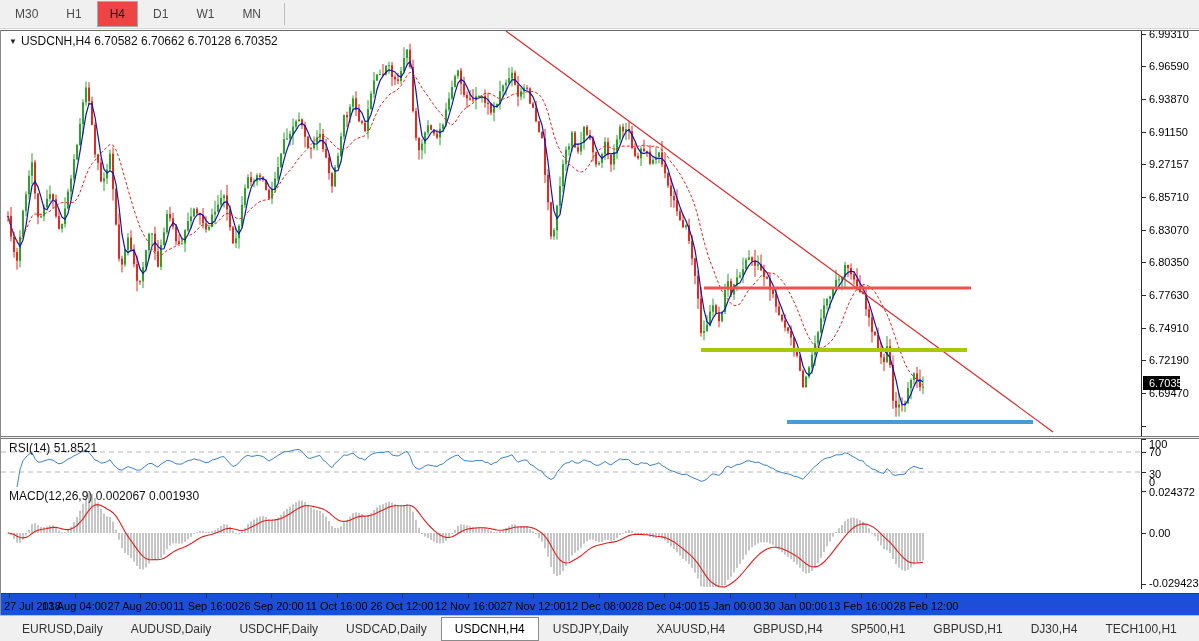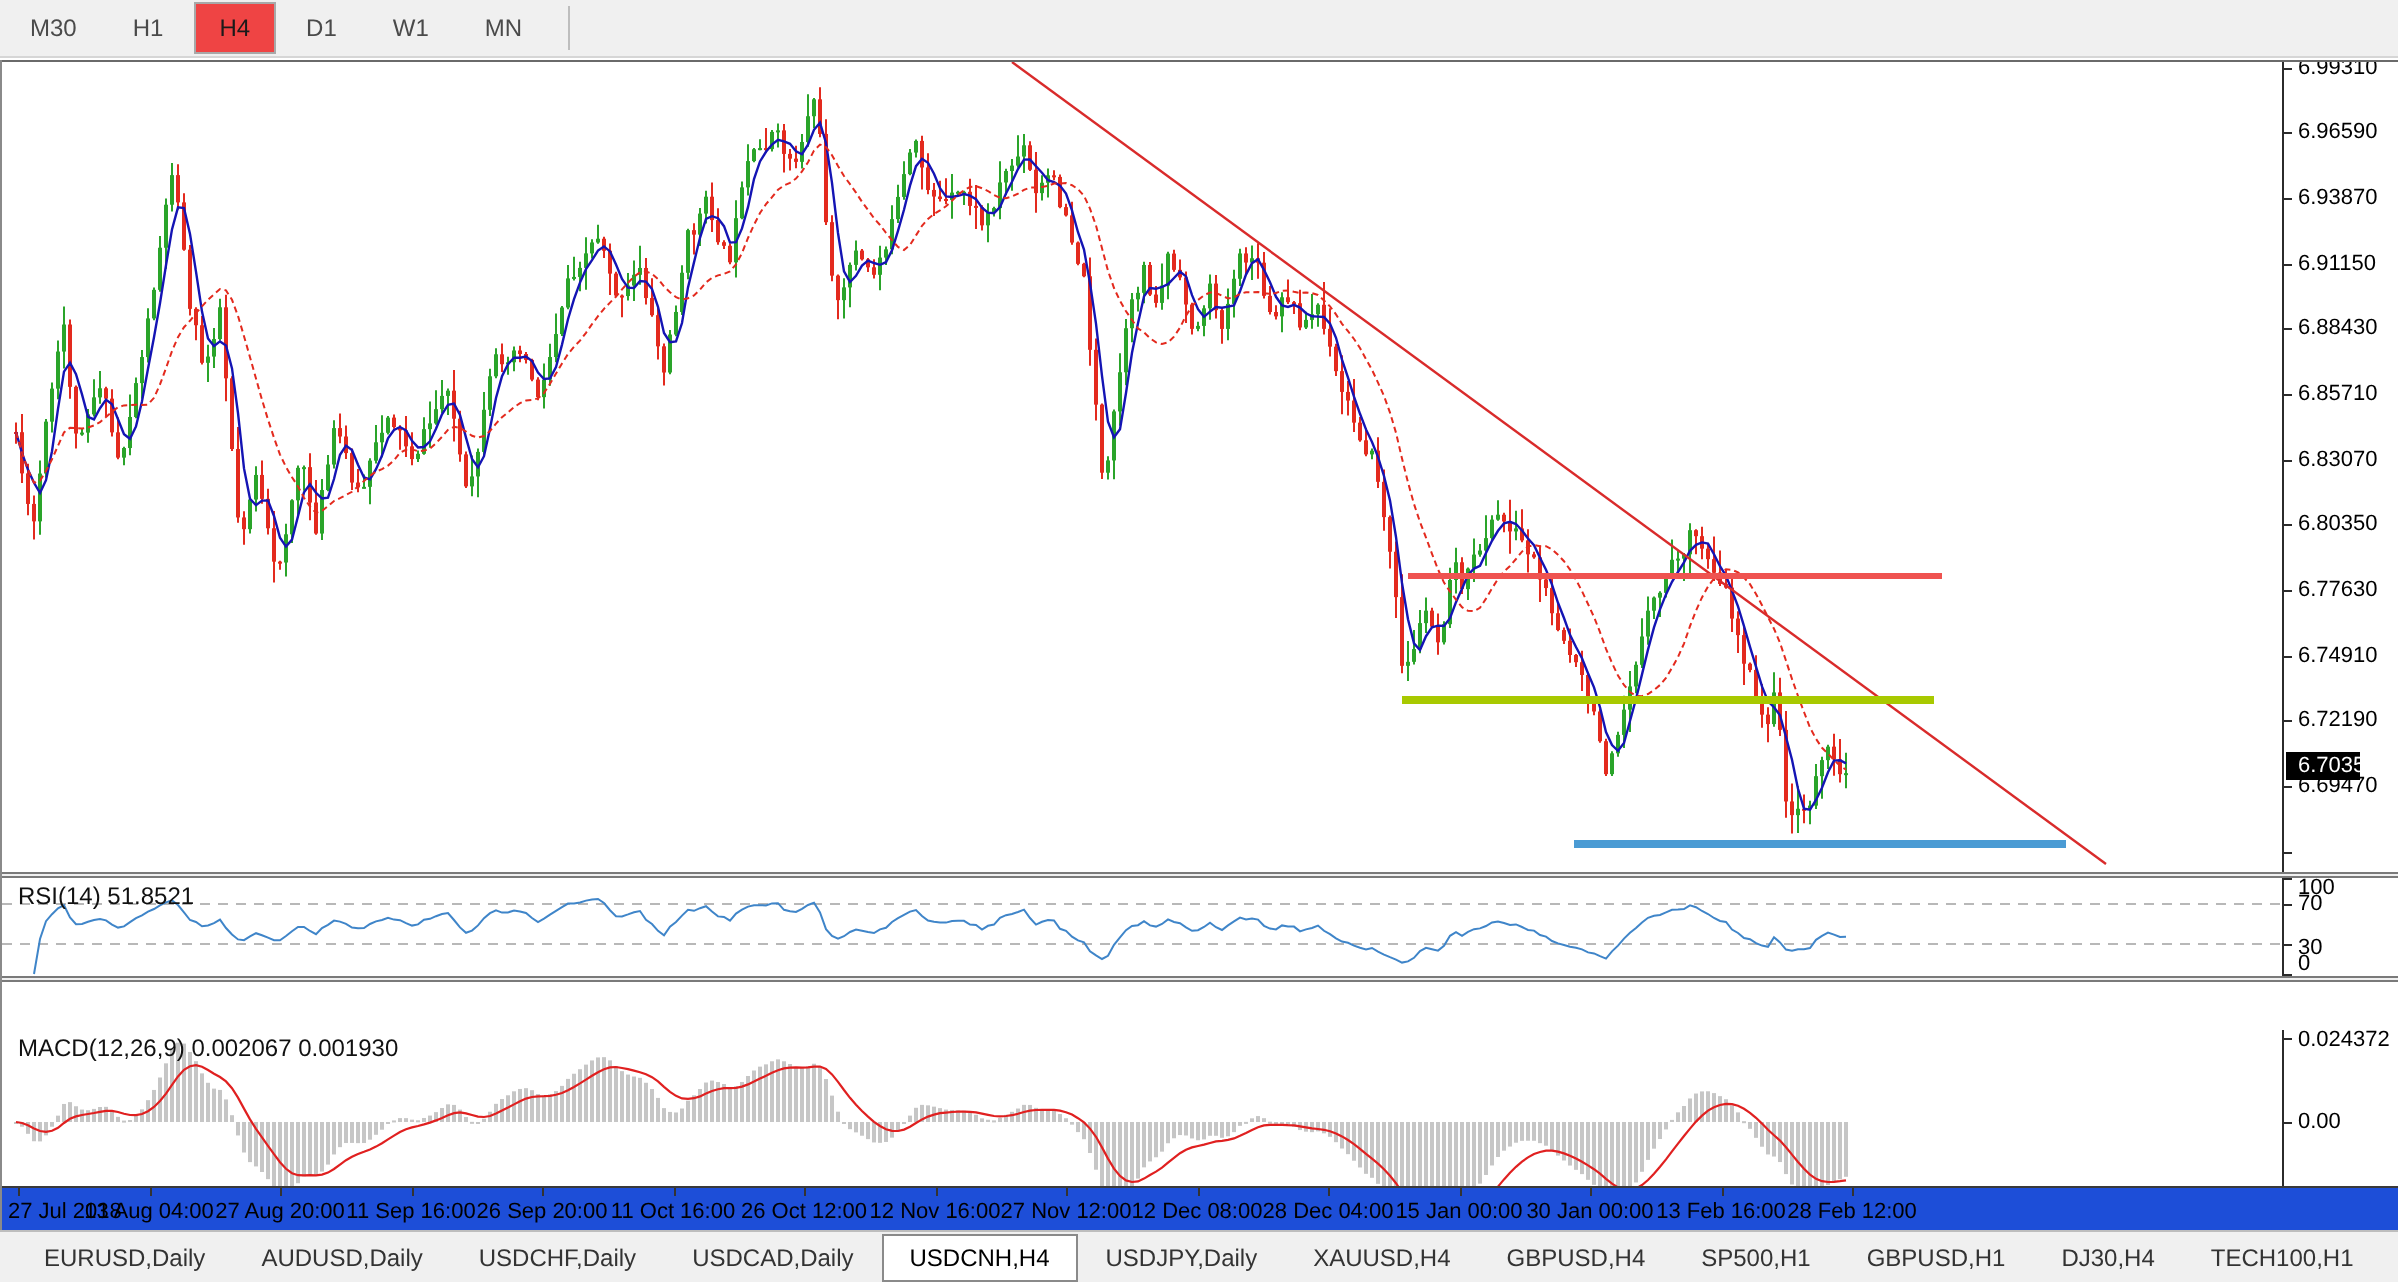--- a/index.html
+++ b/index.html
@@ -12,21 +12,21 @@
     border:1px solid transparent;}
   .tf-tab.active{background:#ef4444;border:1px solid #a8a8a8;color:#1a1a1a;}
   .tb-sep{width:1px;height:22px;background:#bdbdbd;margin-left:10px;}
   
   .window{position:absolute;top:30px;left:0;right:0;bottom:0;background:#fff;border-left:1px solid #8a8a8a;}
   .panel{position:absolute;left:0;right:0;background:#fff;overflow:hidden;}
   .price{top:0;height:406px;border-top:1px solid #6a6a6a;}
   .split1{top:406px;height:3px;}
   .rsi{top:409px;height:49px;}
   .split2{top:458px;height:3px;}
-  .macd{top:485px;height:102px;}
+  .macd{top:457px;height:102px;}
   .splitter{position:absolute;left:0;right:0;background:#f0f0f0;border-top:1px solid #7a7a7a;border-bottom:1px solid #7a7a7a;box-sizing:border-box;}
   .panel svg{position:absolute;left:0;top:0;}
   .chart-title{position:absolute;left:8px;top:3px;font-size:12px;color:#111;white-space:nowrap;}
   .chart-title .tri{font-size:8px;color:#222;margin-right:4px;vertical-align:1px;}
   .ind-label{position:absolute;left:8px;top:2px;font-size:12px;color:#111;white-space:nowrap;}
   
   .strip{position:absolute;left:1140px;width:59px;top:0;bottom:0;background:#fff;border-left:1px solid #2b2b2b;}
   .axlabel{position:absolute;left:7px;font-size:11px;color:#000;white-space:nowrap;line-height:11px;}
   .axdash{position:absolute;left:0;width:4px;height:1px;background:#2b2b2b;}
   .pricetag{position:absolute;left:1px;width:37px;height:14px;background:#000;color:#fff;
@@ -676,31 +676,35 @@
           <rect x="918" y="348.7102824638132" width="2" height="7.379949883635447" fill="#e32a1e"></rect>
           <line x1="922" x2="922" y1="345.4134165752969" y2="363.12829540232383" stroke="#2aa42a" stroke-width="1"></line>
           <rect x="921" y="355.57051595238346" width="2" height="1" fill="#2aa42a"></rect>
           <polyline points="7,185.1 10,195.4 13,203.9 16,210.4 19,215.5 22,209.1 25,194.6 28,173.4 31,154.8 34,150.4 37,156.1 40,166.2 43,177.4 46,178.7 49,173.1 52,168.8 55,171.1 58,178.6 61,186.1 64,188.4 67,182.2 70,169.6 73,153.4 76,137.6 79,120.6 82,101.6 85,83.7 88,72.7 91,73.0 94,86.0 97,104.8 100,124.8 103,138.2 106,142.0 109,139.7 112,141.7 115,153.2 118,175.5 121,203.2 124,218.4 127,221.6 130,219.3 133,219.2 136,227.0 139,237.9 142,242.3 145,238.8 148,227.1 151,215.2 154,211.2 157,215.4 160,218.2 163,217.8 166,208.5 169,196.4 172,191.8 175,194.0 178,201.4 181,207.7 184,208.7 187,203.6 190,196.8 193,188.2 196,184.0 199,182.5 202,184.2 205,189.4 208,192.7 211,192.5 214,189.7 217,183.4 220,176.2 223,171.4 226,170.8 229,176.5 232,187.8 235,198.5 238,202.6 241,197.1 244,183.3 247,168.0 250,157.1 253,151.1 256,147.9 259,147.9 262,147.3 265,149.5 268,155.3 271,158.5 274,158.2 277,152.5 280,141.3 283,128.6 286,118.6 289,110.3 292,103.6 295,99.1 298,94.3 301,92.2 304,94.7 307,101.3 310,108.5 313,112.8 316,113.0 319,109.5 322,109.8 325,113.5 328,122.4 331,135.5 334,140.1 337,139.7 340,130.5 343,112.7 346,100.2 349,87.9 352,78.4 355,77.1 358,78.1 361,82.1 364,90.3 367,90.1 370,83.2 373,72.6 376,58.5 379,49.7 382,44.9 385,41.3 388,38.9 391,39.7 394,40.9 397,44.6 400,46.1 403,41.3 406,33.9 409,30.4 412,40.5 415,60.4 418,85.5 421,104.7 424,110.0 427,106.9 430,101.8 433,99.3 436,100.5 439,101.4 442,100.1 445,94.1 448,84.4 451,73.9 454,61.8 457,52.1 460,48.4 463,50.4 466,55.9 469,63.1 472,67.2 475,67.5 478,66.9 481,66.0 484,66.8 487,68.6 490,72.8 493,75.3 496,75.6 499,72.5 502,65.7 505,59.9 508,53.5 511,48.8 514,48.7 517,52.1 520,55.4 523,59.1 526,60.0 529,61.8 532,65.8 535,74.2 538,85.1 541,93.8 544,110.6 547,130.8 550,156.9 553,179.9 556,187.6 559,183.6 562,165.5 565,145.4 568,130.6 571,117.2 574,113.0 577,113.4 580,112.5 583,111.1 586,108.0 589,104.8 592,107.2 595,116.6 598,123.6 601,127.4 604,124.8 607,122.5 610,122.9 613,122.3 616,121.7 619,114.6 622,106.3 625,100.6 628,98.6 631,103.9 634,110.1 637,117.4 640,121.7 643,122.5 646,121.4 649,122.8 652,125.6 655,127.1 658,127.3 661,127.5 664,130.8 667,137.9 670,148.8 673,157.8 676,167.3 679,175.9 682,183.7 685,190.0 688,197.4 691,207.0 694,219.2 697,237.5 700,260.5 703,278.6 706,290.7 709,294.0 712,287.1 715,282.7 718,281.8 721,282.0 724,278.1 727,270.1 730,263.4 733,256.5 736,253.3 739,251.9 742,245.5 745,239.4 748,234.4 751,230.7 754,229.9 757,231.0 760,234.2 763,238.3 766,241.6 769,247.9 772,253.9 775,261.3 778,270.4 781,278.0 784,286.4 787,292.5 790,298.1 793,305.6 796,312.7 799,322.6 802,335.0 805,341.5 808,344.4 811,340.5 814,329.5 817,318.5 820,306.2 823,293.8 826,282.7 829,273.7 832,266.2 835,259.9 838,255.0 841,250.2 844,244.4 847,241.4 850,240.2 853,240.8 856,246.1 859,252.1 862,256.9 865,264.4 868,272.2 871,282.1 874,292.4 877,302.3 880,312.2 883,319.7 886,322.6 889,326.6 892,337.5 895,348.9 898,363.4 901,373.3 904,373.8 907,369.0 910,362.9 913,355.1 916,349.3 919,349.1 922,350.7" fill="none" stroke="#1414b4" stroke-width="1.2"></polyline>
           <polyline points="7,185.1 10,195.4 13,203.9 16,210.4 19,209.4 22,204.5 25,198.6 28,191.9 31,185.2 34,182.9 37,183.1 40,183.3 43,182.8 46,181.7 49,180.1 52,177.5 55,174.9 58,172.6 61,171.7 64,171.5 67,171.4 70,171.5 73,171.3 76,167.9 79,161.2 82,153.1 85,144.5 88,137.6 91,132.6 94,129.4 97,125.6 100,122.2 103,118.9 106,116.2 109,113.5 112,114.2 115,118.9 118,127.0 121,137.1 124,147.6 127,158.3 130,168.9 133,178.8 136,187.9 139,196.3 142,202.5 145,207.6 148,212.2 151,217.9 154,222.3 157,225.4 160,224.4 163,222.1 166,219.5 169,218.1 172,216.5 175,214.9 178,212.2 181,209.5 184,206.9 187,204.8 190,203.6 193,201.8 196,199.1 199,195.4 202,193.9 205,193.7 208,194.6 211,194.3 214,193.3 217,190.6 220,187.4 223,183.9 226,182.4 229,182.9 232,184.8 235,186.9 238,187.8 241,187.0 244,184.5 247,180.8 250,177.6 253,175.2 256,172.6 259,170.6 262,169.3 265,169.0 268,168.2 271,165.5 274,160.9 277,155.8 280,150.7 283,146.0 286,142.4 289,139.3 292,135.4 295,131.1 298,127.1 301,123.4 304,120.3 307,117.3 310,113.7 313,110.4 316,107.4 319,105.1 322,104.7 325,106.0 328,108.5 331,112.2 334,115.1 337,117.6 340,118.8 343,118.1 346,116.7 349,113.8 352,110.2 355,107.9 358,106.7 361,105.9 364,104.7 367,101.2 370,95.5 373,88.0 376,81.4 379,75.5 382,71.1 385,67.6 388,63.9 391,61.7 394,60.4 397,58.3 400,54.7 403,50.1 406,44.3 409,41.3 412,42.5 415,46.6 418,52.0 421,57.0 424,61.1 427,65.3 430,69.9 433,74.0 436,78.1 439,81.5 442,85.4 445,89.1 448,92.5 451,94.0 454,91.5 457,86.7 460,81.9 463,78.5 466,76.0 469,74.2 472,72.1 475,69.4 478,66.4 481,64.1 484,62.5 487,62.1 490,63.1 493,64.5 496,66.5 499,67.9 502,68.1 505,67.2 508,65.8 511,63.9 514,62.8 517,62.8 520,62.5 523,61.9 526,60.8 529,60.8 532,60.5 535,61.6 538,63.6 541,66.9 544,73.3 547,81.8 550,93.1 553,104.4 556,113.0 559,119.4 562,124.6 565,129.0 568,133.2 571,135.2 574,138.1 577,140.2 580,141.0 583,140.2 586,137.3 589,132.8 592,126.8 595,122.1 598,119.0 601,116.7 604,115.2 607,115.5 610,116.8 613,118.2 616,117.7 619,115.9 622,115.1 625,115.2 628,115.0 631,115.6 634,115.9 637,115.5 640,114.4 643,114.2 646,114.9 649,115.5 652,115.2 655,115.6 658,116.5 661,119.2 664,122.2 667,126.2 670,130.9 673,134.6 676,138.5 679,143.0 682,148.6 685,153.9 688,160.3 691,167.0 694,175.3 697,185.4 700,198.3 703,210.2 706,221.0 709,230.0 712,237.8 715,245.9 718,253.7 721,260.3 724,264.8 727,268.8 730,272.6 733,274.4 736,274.6 739,272.9 742,268.3 745,263.2 748,258.5 751,254.8 754,252.0 757,248.5 760,244.8 763,242.3 766,241.5 769,242.1 772,242.1 775,243.7 778,246.4 781,249.6 784,253.8 787,258.9 790,264.6 793,271.0 796,277.5 799,285.1 802,293.4 805,300.5 808,306.8 811,311.5 814,315.0 817,316.9 820,317.1 823,316.0 826,314.0 829,311.5 832,308.0 835,302.9 838,297.5 841,290.8 844,282.1 847,274.3 850,267.7 853,262.3 856,258.2 859,255.4 862,253.6 865,253.9 868,255.2 871,257.8 874,261.1 877,266.0 880,271.6 883,277.6 886,283.4 889,290.4 892,299.4 895,308.5 898,317.0 901,325.0 904,332.8 907,338.4 910,342.9 913,345.8 916,349.0 919,351.8 922,353.9" fill="none" stroke="#e32a1e" stroke-width="1" stroke-dasharray="3 2"></polyline>
           <line x1="505" y1="0" x2="1052" y2="401" stroke="#d92b2b" stroke-width="1.2"></line>
           <line x1="703" x2="970" y1="257" y2="257" stroke="#ef5350" stroke-width="3"></line>
           <line x1="700" x2="966" y1="319" y2="319" stroke="#a8c900" stroke-width="4"></line>
           <line x1="786" x2="1032" y1="391" y2="391" stroke="#4a9bd4" stroke-width="4"></line>
         </svg>
+      <div class="chart-title">
+        <span class="tri">▼</span><span>USDCNH,H4</span>
+        <span>6.70582 6.70662 6.70128 6.70352</span>
+      </div>
       <div class="strip" id="priceStrip">
           <div class="axdash" style="top: 2.5px;"></div>
           <div class="axlabel" style="top: -2.5px;">6.99310</div>
           <div class="axdash" style="top: 35.1667px;"></div>
           <div class="axlabel" style="top: 30.1667px;">6.96590</div>
           <div class="axdash" style="top: 67.8334px;"></div>
           <div class="axlabel" style="top: 62.8334px;">6.93870</div>
           <div class="axdash" style="top: 100.5px;"></div>
           <div class="axlabel" style="top: 95.5001px;">6.91150</div>
           <div class="axdash" style="top: 133.167px;"></div>
-          <div class="axlabel" style="top: 128.167px;">6.88430</div>
+          <div class="axlabel" style="top: 128.167px;">9.27157</div>
           <div class="axdash" style="top: 165.833px;"></div>
           <div class="axlabel" style="top: 160.833px;">6.85710</div>
           <div class="axdash" style="top: 198.5px;"></div>
           <div class="axlabel" style="top: 193.5px;">6.83070</div>
           <div class="axdash" style="top: 231.167px;"></div>
           <div class="axlabel" style="top: 226.167px;">6.80350</div>
           <div class="axdash" style="top: 263.834px;"></div>
           <div class="axlabel" style="top: 258.834px;">6.77630</div>
           <div class="axdash" style="top: 296.5px;"></div>
           <div class="axlabel" style="top: 291.5px;">6.74910</div>

